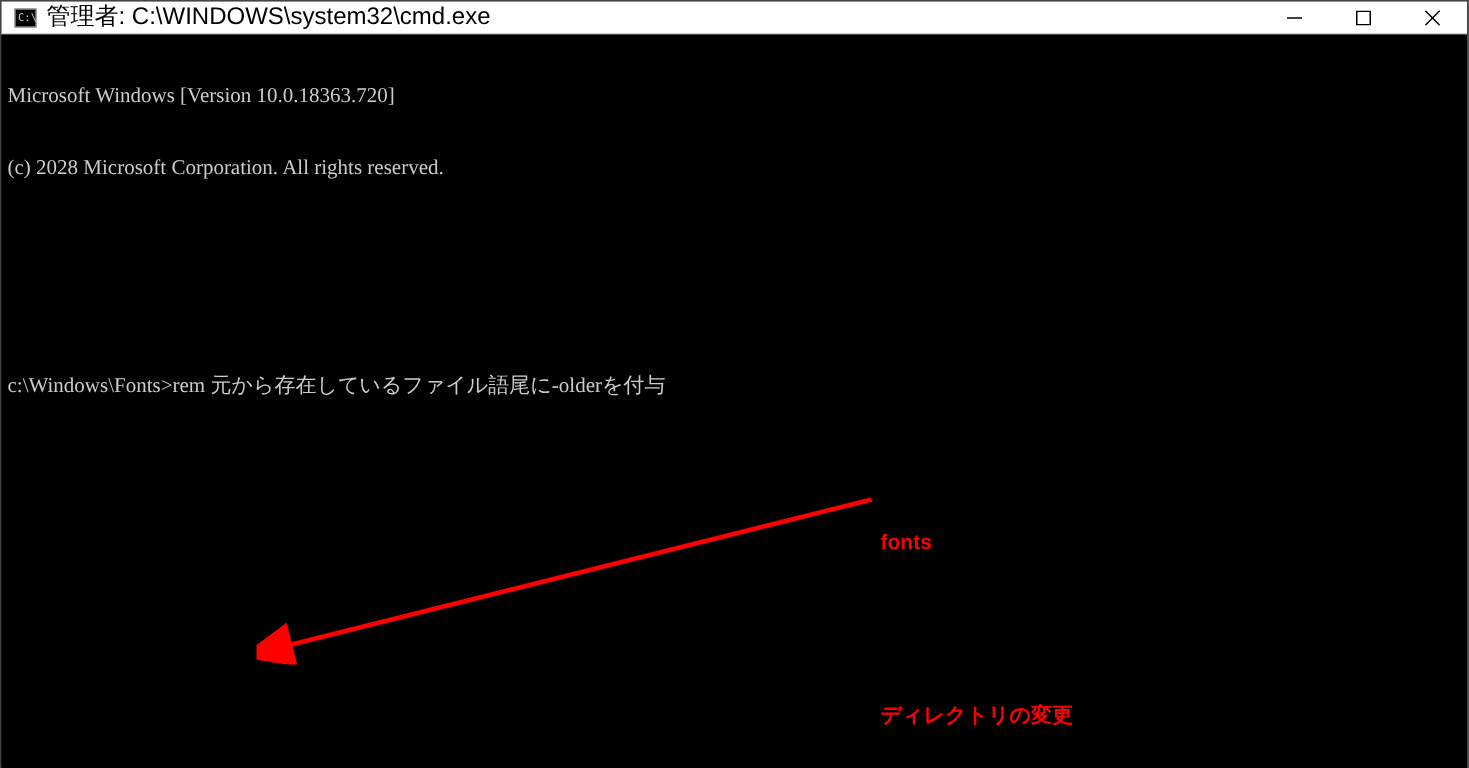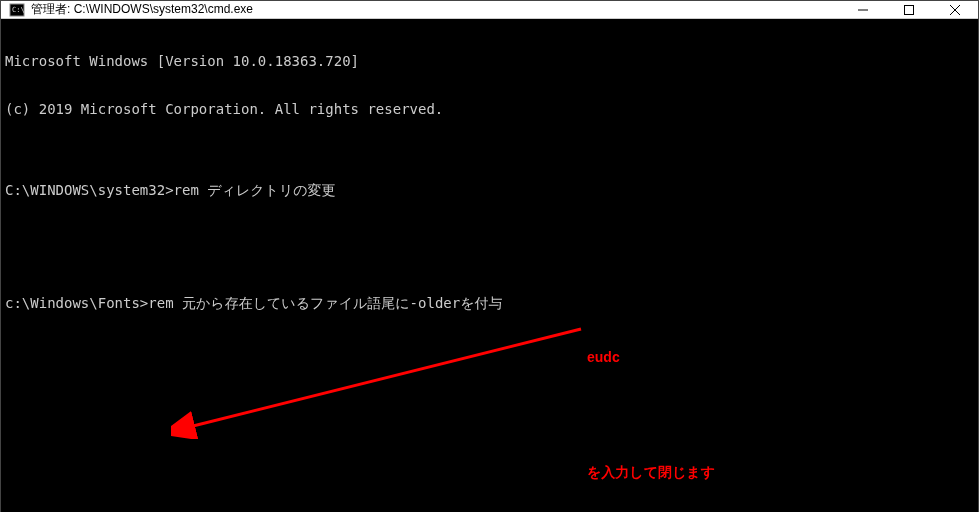--- a/index.html
+++ b/index.html
@@ -28,21 +28,21 @@
   }
   .titlebar .icon {
     width: 16px;
     height: 16px;
     margin: 0 6px 0 8px;
     display: inline-flex;
     align-items: center;
     justify-content: center;
   }
   .titlebar .title {
-    font-size: 12px;
+    font-size: 16px;
     color: #000;
     flex: 1;
     white-space: nowrap;
   }
   .win-controls {
     display: flex;
     height: 100%;
   }
   .win-btn {
     width: 46px;
@@ -58,21 +58,21 @@
     flex: 1;
     background: #000;
     color: #ccc;
     font-family: "MS Gothic", "Consolas", monospace;
     font-size: 14px;
     line-height: 1.15;
     padding: 2px 4px;
     white-space: pre;
     position: relative;
   }
-  .terminal .line { display: block; }
+  .terminal .line { display: block; font-family: Liberation Serif, serif; }
   .annotation {
     position: absolute;
     color: #ff0000;
     font-family: "Meiryo", sans-serif;
     font-size: 14px;
     font-weight: bold;
     line-height: 1.5;
     text-shadow: 1px 1px 0 #000;
   }
   .arrow {
@@ -107,23 +107,22 @@
         <svg width="10" height="10" viewBox="0 0 10 10">
             <line x1="0" y1="0" x2="10" y2="10" stroke="#000" stroke-width="1"></line>
             <line x1="10" y1="0" x2="0" y2="10" stroke="#000" stroke-width="1"></line>
           </svg>
       </div>
     </div>
   </div>
 
   <div class="terminal">
     <span class="line">Microsoft Windows [Version 10.0.18363.720]</span>
-    <span class="line">(c) 2019 Microsoft Corporation. All rights reserved.</span>
+    <span class="line">(c) 2028 Microsoft Corporation. All rights reserved.</span>
     <span class="line"></span>
-    <span class="line">C:\WINDOWS\system32&gt;rem ディレクトリの変更</span>
     <span class="line"></span>
     <span class="line"></span>
     <span class="line">c:\Windows\Fonts&gt;rem 元から存在しているファイル語尾に-olderを付与</span>
     <span class="line"></span>
     <span class="line"></span>
     
     
     <span class="line"></span>
     
     <span class="line"></span>
@@ -140,19 +139,19 @@
     <svg class="arrow" style="left:170px; top:300px;" width="420" height="120">
       <defs>
         <marker id="ah" markerWidth="12" markerHeight="10" refX="2" refY="5" orient="auto">
           <polygon points="0,0 12,5 0,10" fill="#ff0000"></polygon>
         </marker>
       </defs>
       <line x1="410" y1="10" x2="18" y2="108" stroke="#ff0000" stroke-width="3" marker-end="url(#ah)"></line>
     </svg>
 
     <div class="annotation" style="left:586px; top:286px;">
-      <div>eudc</div>
+      <div>fonts</div>
       <div style="height:10px"></div>
-      <div>を入力して閉じます</div>
+      <div>ディレクトリの変更</div>
       
     </div>
   </div>
 </div>
 
 </body></html>

